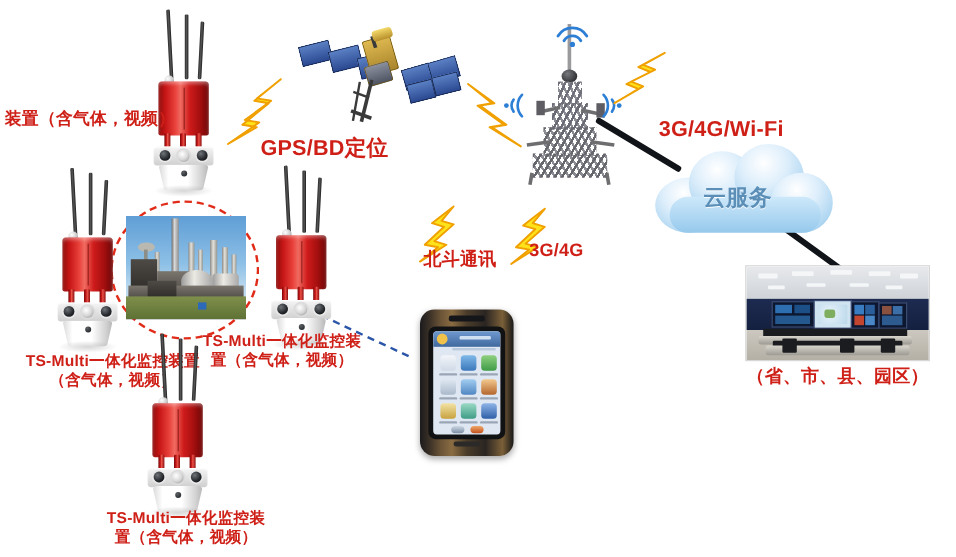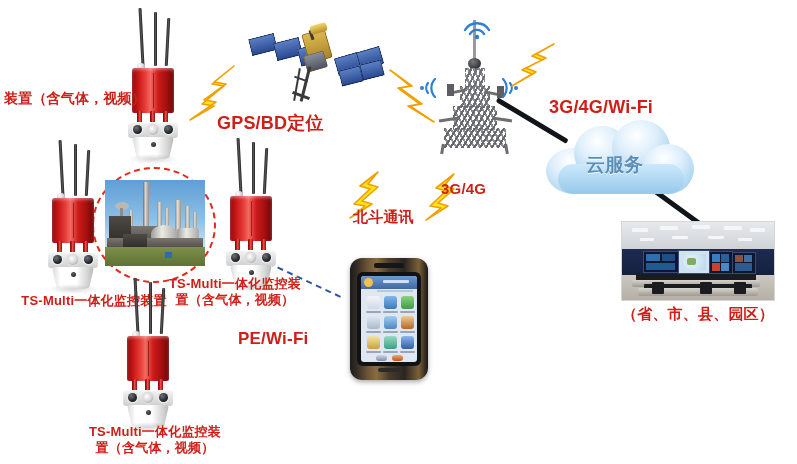--- a/index.html
+++ b/index.html
@@ -405,20 +405,21 @@
     <div class="dev-collar" style="left:18px;top:112px;width:50px;height:16px;"></div>
     <div class="dev-port" style="left:23px;top:115px;width:9px;height:9px;"></div>
     <div class="dev-lens" style="left:38px;top:115px;width:10px;height:10px;"></div>
     <div class="dev-port" style="left:54px;top:115px;width:9px;height:9px;"></div>
     <div class="dev-cone" style="left:22px;top:127px;width:42px;height:22px;clip-path:polygon(0 0,100% 0,88% 100%,12% 100%);"></div>
     <div class="dev-dot" style="left:41px;top:132px;width:5px;height:5px;"></div>
     <div class="dev-shadow" style="left:18px;top:144px;width:50px;height:10px;"></div>
   </div>
   <div class="lbl t13 center" style="left:4px;top:293px;width:180px;">
     <div>TS-Multi一体化监控装置</div>
+    <div>（含气体，视频）</div>
   </div>
 
   <div class="device" style="left:208px;top:138px;width:90px;height:150px;">
     <div class="dev-ant" style="left:30px;top:0px;width:3px;height:56px;transform:rotate(-3deg);"></div>
     <div class="dev-ant" style="left:44px;top:4px;width:3px;height:52px;"></div>
     <div class="dev-ant" style="left:56px;top:10px;width:3px;height:46px;transform:rotate(3deg);"></div>
     <div class="dev-knob" style="left:27px;top:53px;width:8px;height:8px;"></div>
     <div class="dev-body" style="left:22px;top:58px;width:42px;height:45px;"></div>
     <div class="dev-neck" style="left:27px;top:101px;width:5px;height:13px;"></div>
     <div class="dev-neck" style="left:40px;top:101px;width:5px;height:13px;"></div>
@@ -473,24 +474,23 @@
   <svg class="bolt" style="left:424px;top:172px;" width="42" height="50" viewBox="0 0 42 50">
     <path d="M30 2 L12 16 L22 19 L6 34 L17 36 L2 48 L24 34 L14 31 L30 17 L20 14 Z" fill="#ffe21a" stroke="#f0a000" stroke-width="1.6" stroke-linejoin="round"></path>
   </svg>
 
   <div class="lbl t18" style="left:217px;top:112px;">GPS/BD定位</div>
 
   <div class="lbl t18" style="left:549px;top:63px;margin-top:33px;">3G/4G/Wi-Fi</div>
 
   <div class="lbl t15" style="left:353px;top:208px;">北斗通讯</div>
 
-  <div class="lbl t15" style="left:441px;top:180px;text-align:right;">3G/4G</div>
+  <div class="lbl t15" style="left:441px;top:200px;text-align:right;">3G/4G</div>
 
   <div class="lbl t17" style="left:238px;top:328px;">
-    <div>PE/Wi-Fi</div>
   </div>
 
 
   <div class="lbl t15 center" style="left:600px;top:305px;width:196px;">
     <div>（省、市、县、园区）</div>
   </div>
 
 </div>
 
 </body></html>

